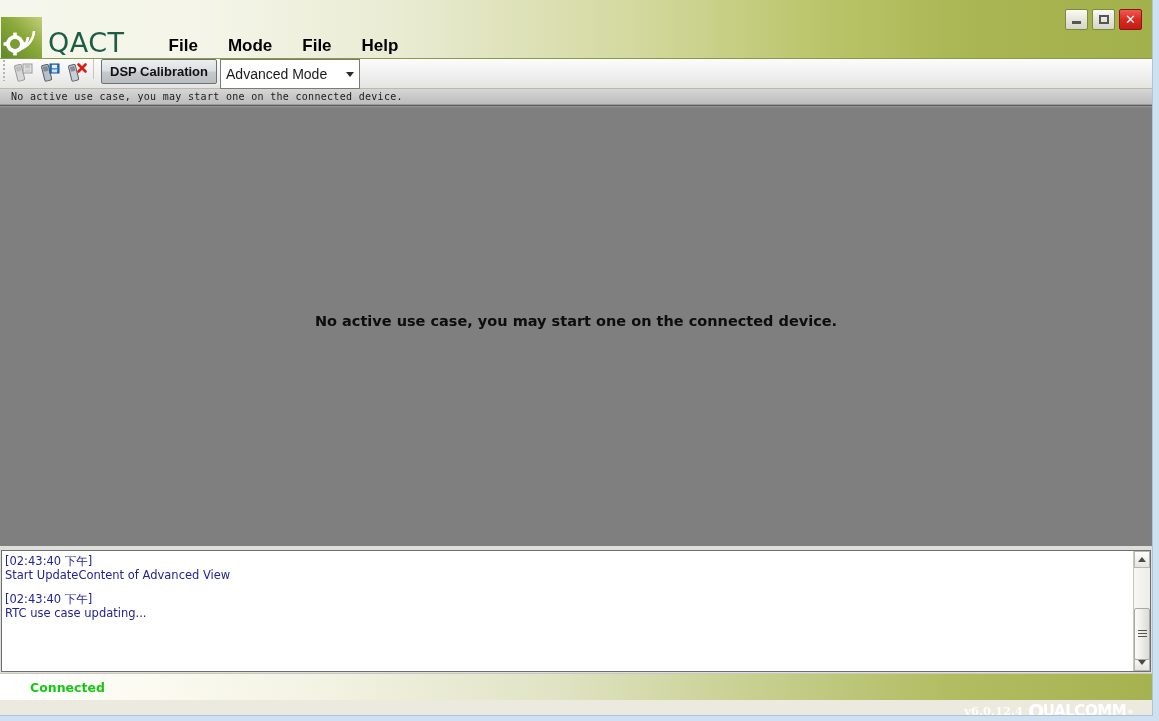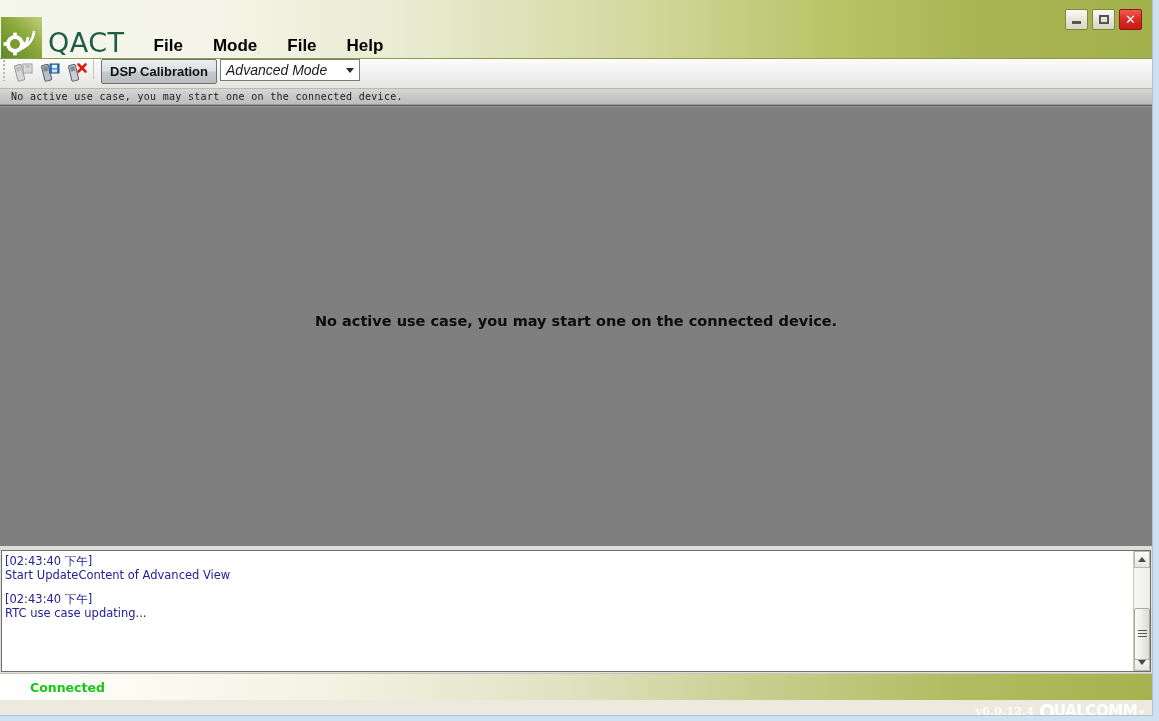--- a/index.html
+++ b/index.html
@@ -45,21 +45,21 @@
     color: #1e5c44;
     letter-spacing: 0.5px;
     margin-left: 6px;
     font-family: "DejaVu Sans", sans-serif;
     font-weight: 400;
     flex: none;
   }
   .menubar {
     display: flex;
     align-items: center;
-    margin-left: 27px;
+    margin-left: 42px;
     gap: 26px;
     flex: none;
   }
   .menuitem {
     font-size: 17px;
     font-weight: bold;
     color: #000;
     cursor: default;
     padding: 2px 2px;
   }
@@ -138,30 +138,29 @@
     font-weight: bold;
     color: #111;
     background: linear-gradient(to bottom, #eceff0 0%, #dcdfe1 48%, #c6cacc 52%, #b9bdc0 100%);
     border: 1px solid #6d7277;
     border-radius: 2px;
     display: flex; align-items: center;
     cursor: default;
     flex: none;
   }
   .combo {
-    height: 22px;
+    height: 30px;
     width: 140px;
     margin-left: 3px;
     background: #fff;
     border: 1px solid #7c7c70;
     display: flex;
     align-items: center;
     flex: none;
     cursor: default;
-    font-style: italic;
   }
   .combo-label {
     flex: 1;
     font-size: 14px;
     color: #1a1a1a;
     padding-left: 5px;
     white-space: nowrap;
     overflow: hidden;
   }
   .combo-arrow {
@@ -323,21 +322,21 @@
   .status-left {
     font-size: 12.5px;
     font-weight: bold;
     color: #14c814;
     padding-left: 14px;
     font-family: "DejaVu Sans", sans-serif;
     margin-left: 16px;
   }
   .status-right {
     position: absolute;
-    right: 8px;
+    right: 19px;
     display: flex;
     align-items: center;
     gap: 5px;
     margin-top: 48px;
   }
   .version {
     font-size: 11.5px;
     font-weight: bold;
     color: #fdfdf8;
     font-family: "DejaVu Serif", serif;

